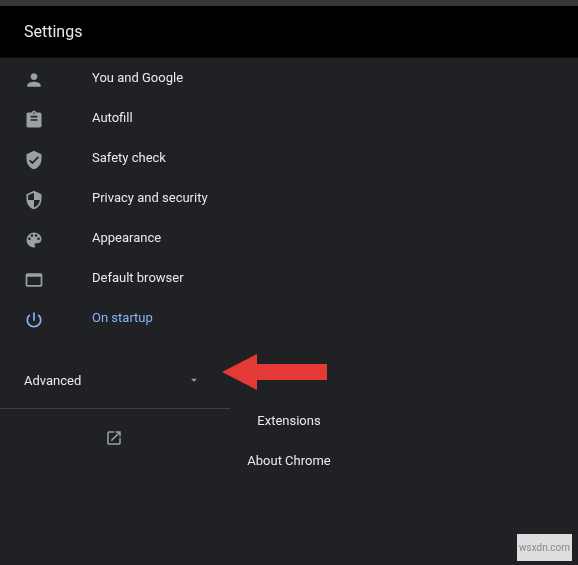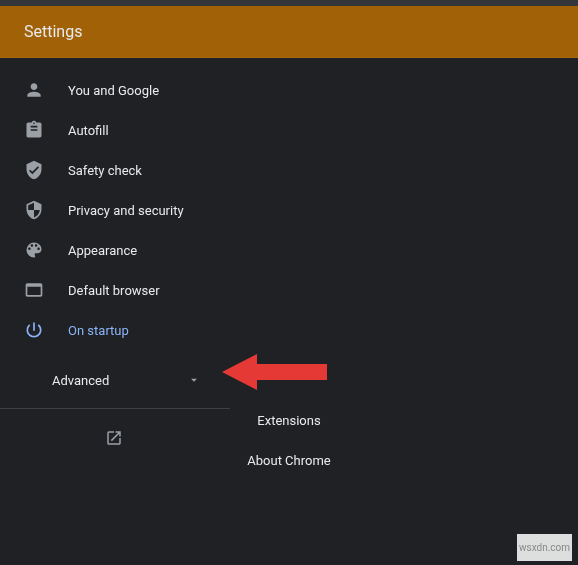--- a/index.html
+++ b/index.html
@@ -14,38 +14,38 @@
       font-family: 'Segoe UI', Roboto, Arial, sans-serif;
       color: #e8eaed;
       position: relative;
       overflow: hidden;
     }
     .top-strip {
       height: 6px;
       background: #35363a;
     }
     .header {
-      background: #a16207;
+      background: #000000;
       padding: 16px 24px;
       border-bottom: 1px solid rgba(255,255,255,0.05);
     }
     .header-title {
       font-size: 16px;
       font-weight: 400;
       color: #e8eaed;
     }
     .nav {
       padding-top: 12px;
     }
     .nav-item {
       display: flex;
-      align-items: center;
       height: 40px;
       padding-left: 24px;
       cursor: pointer;
+      gap: 24px;
     }
     .nav-item .icon {
       width: 20px;
       height: 20px;
       display: flex;
       align-items: center;
       justify-content: center;
       color: #9aa0a6;
       flex-shrink: 0;
     }
@@ -65,21 +65,20 @@
       align-items: center;
       justify-content: space-between;
       height: 48px;
       padding: 0 24px;
       cursor: pointer;
       margin-top: 6px;
     }
     .advanced-label {
       font-size: 13px;
       color: #e8eaed;
-      margin-left: 28px;
     }
     .advanced-section .chev-icon {
       width: 20px;
       height: 20px;
       display: flex;
       align-items: center;
       justify-content: center;
       color: #9aa0a6;
       margin-right: 350px;
     }

